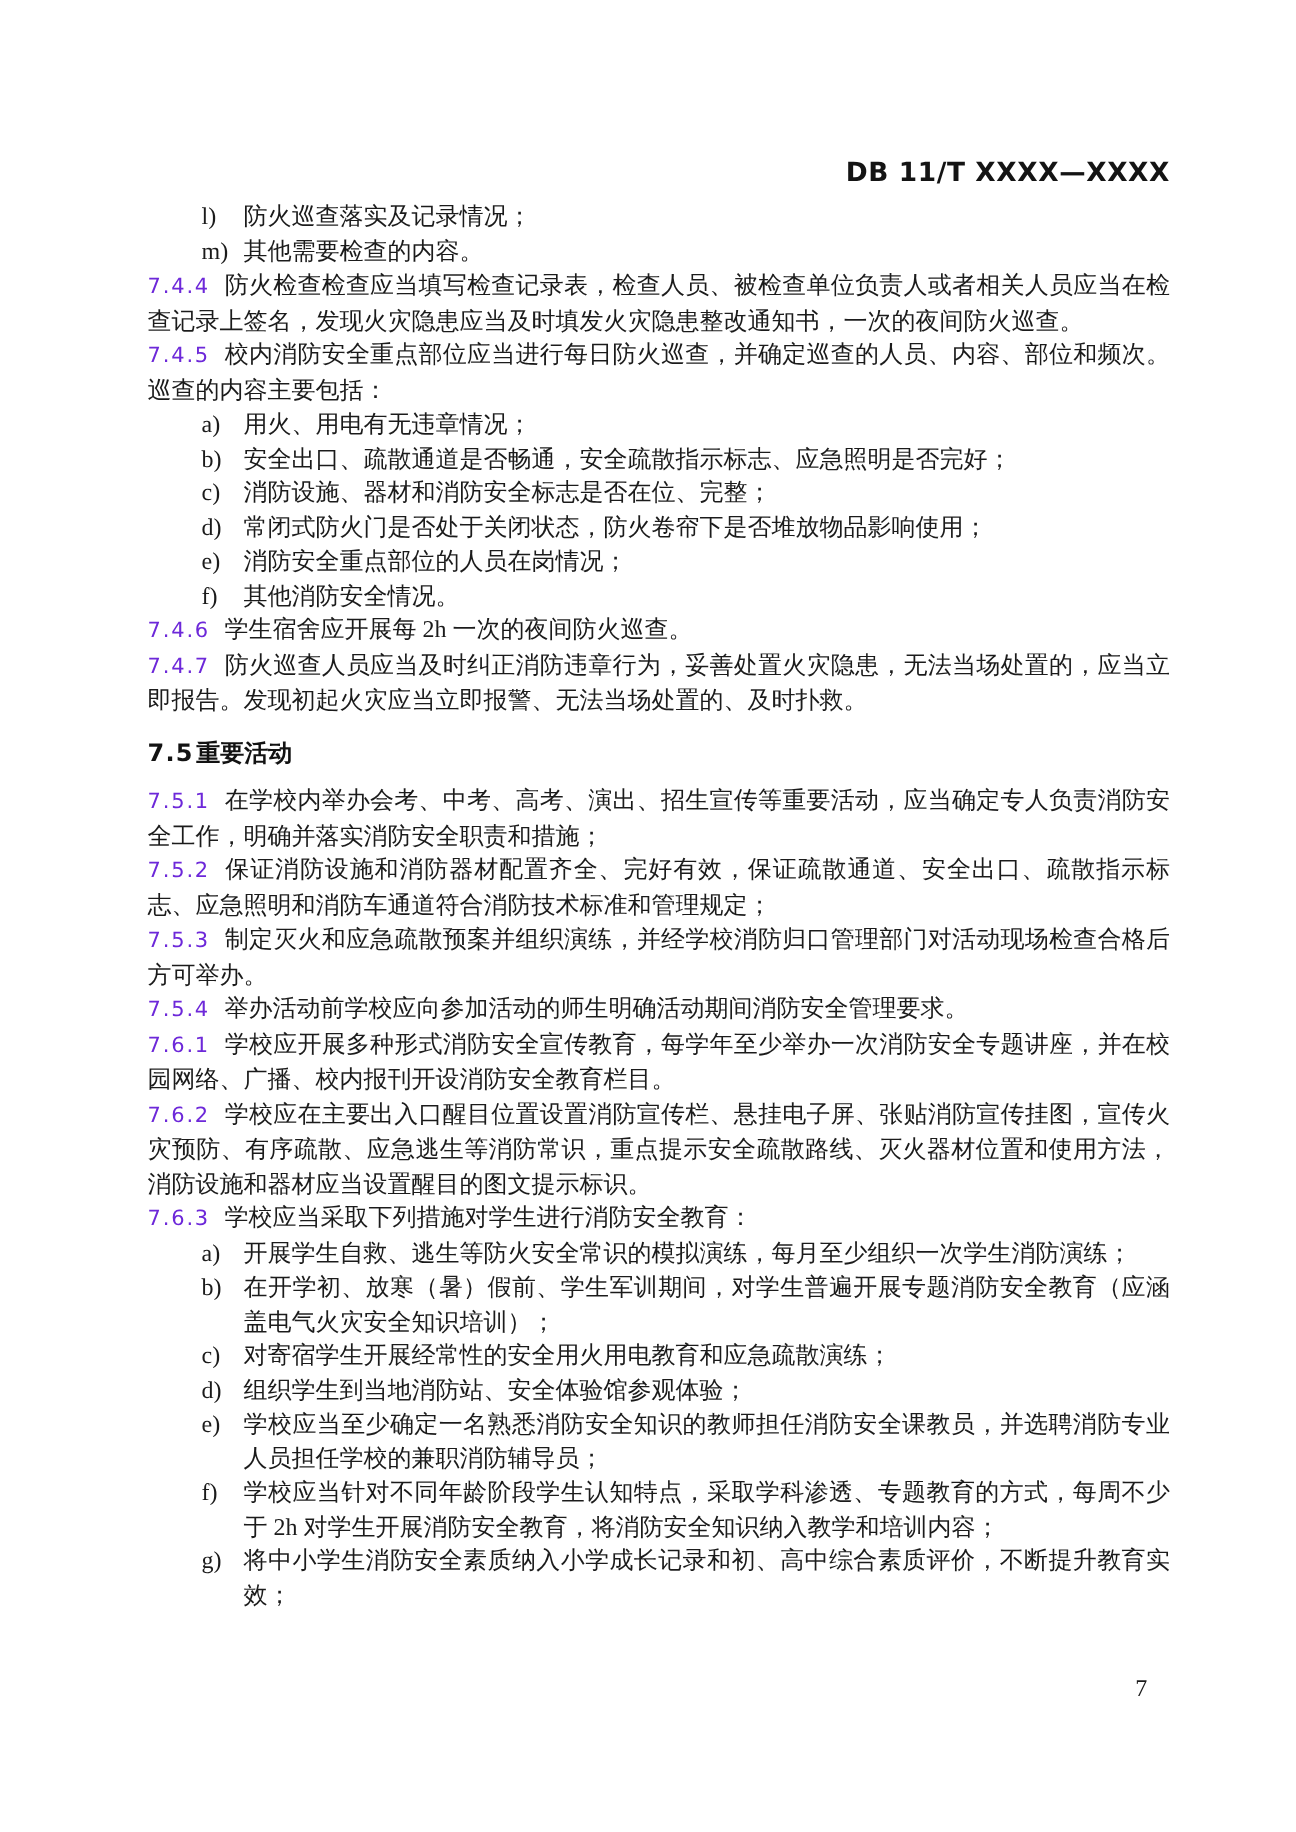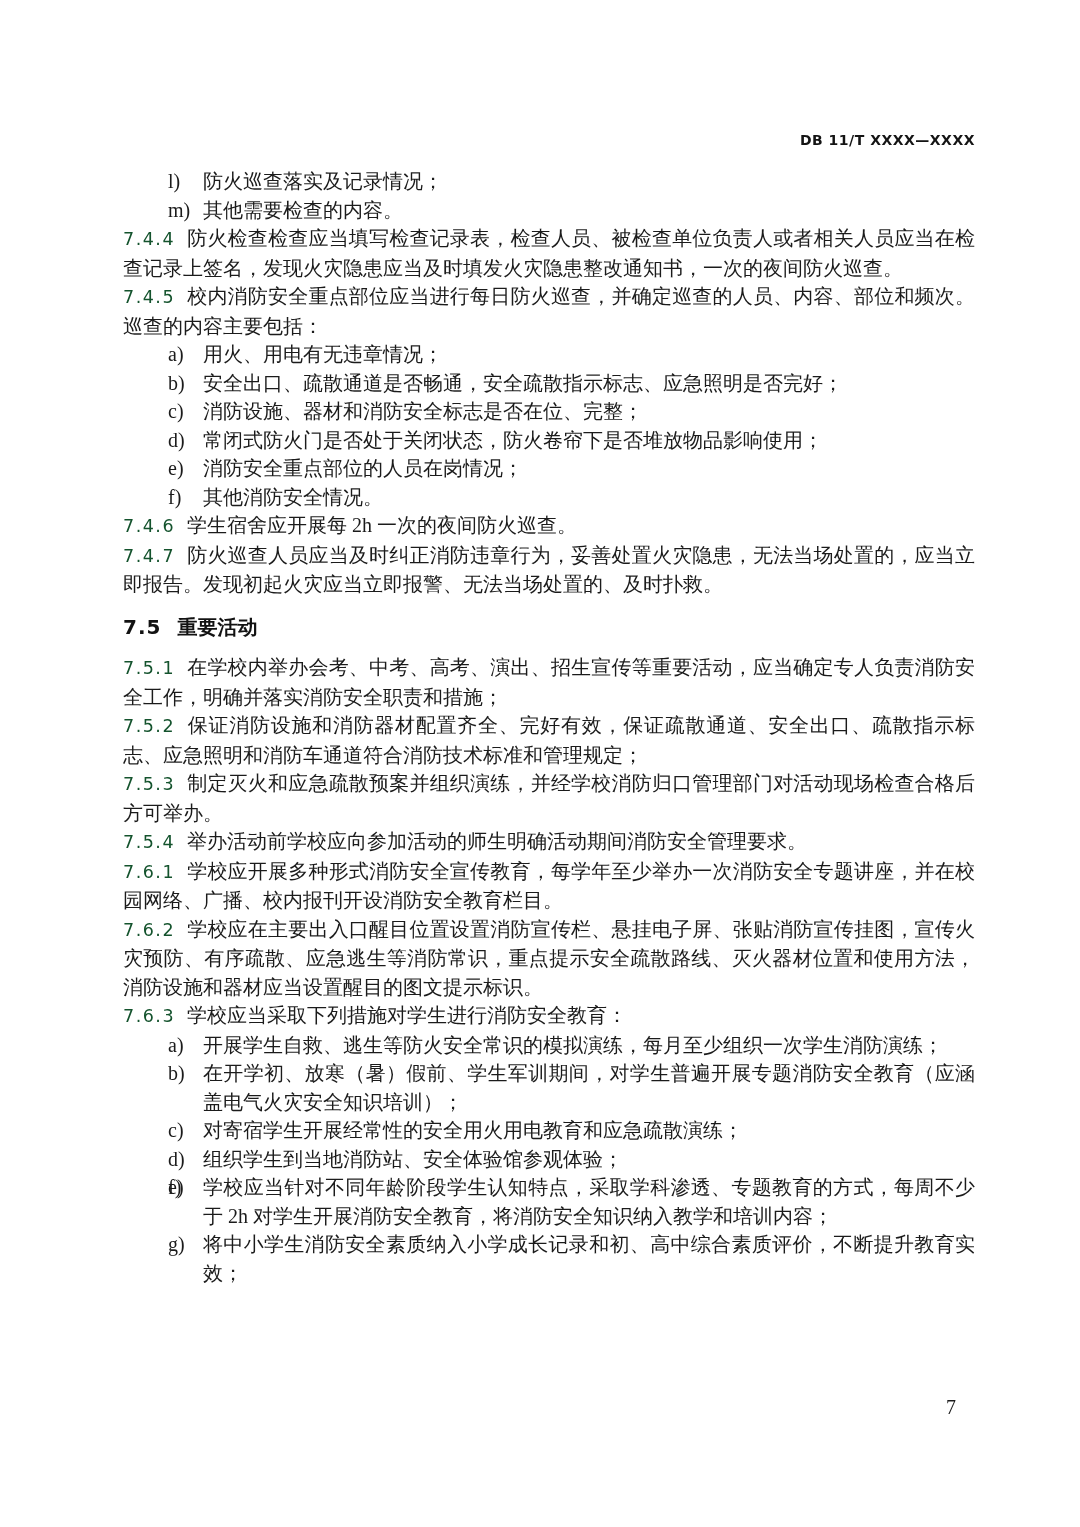--- a/index.html
+++ b/index.html
@@ -12,21 +12,21 @@
     font-family: "Liberation Serif", "DejaVu Serif", serif;
     color: #1b1b1b;
   }
 
   .std-header {
     position: absolute;
     top: 132px;
     right: 105px;
     font-family: "DejaVu Sans", "Liberation Sans", sans-serif;
     font-weight: bold;
-    font-size: 14px;
+    font-size: 22px;
     letter-spacing: 0.5px;
     color: #141414;
     white-space: nowrap;
   }
 
   .content {
     position: absolute;
     left: 123px;
     top: 167px;
     width: 852px;
@@ -42,21 +42,21 @@
   }
 
   
   .clause .cnum {
     font-family: "DejaVu Sans", "Liberation Sans", sans-serif;
     font-size: 17.5px;
     letter-spacing: 1.5px;
     display: inline-block;
     width: 64px;
     vertical-align: baseline;
-    color: #14532d;
+    color: #6d28d9;
   }
 
   
   .list-item {
     position: relative;
     padding-left: 80px;
   }
   .list-item .marker {
     position: absolute;
     left: 45px;
@@ -67,21 +67,21 @@
 
   .heading {
     margin: 14px 0 12px 0;
     font-family: "DejaVu Sans", "Liberation Sans", sans-serif;
     font-weight: bold;
     font-size: 20px;
     line-height: 28.5px;
     color: #121212;
   }
   .heading .hnum {
-    margin-right: 16px;
+    margin-right: 2px;
     letter-spacing: 1px;
   }
 
   .page-number {
     position: absolute;
     left: 946px;
     top: 1396px;
     font-family: "Liberation Serif", "DejaVu Serif", serif;
     font-size: 20px;
     color: #1b1b1b;
@@ -110,18 +110,18 @@
     <p class="para clause"><span class="cnum">7.5.2</span><span class="ctext">保证消防设施和消防器材配置齐全、完好有效，保证疏散通道、安全出口、疏散指示标志、应急照明和消防车通道符合消防技术标准和管理规定；</span></p>
     <p class="para clause"><span class="cnum">7.5.3</span><span class="ctext">制定灭火和应急疏散预案并组织演练，并经学校消防归口管理部门对活动现场检查合格后方可举办。</span></p>
     <p class="para clause"><span class="cnum">7.5.4</span><span class="ctext">举办活动前学校应向参加活动的师生明确活动期间消防安全管理要求。</span></p>
     <p class="para clause"><span class="cnum">7.6.1</span><span class="ctext">学校应开展多种形式消防安全宣传教育，每学年至少举办一次消防安全专题讲座，并在校园网络、广播、校内报刊开设消防安全教育栏目。</span></p>
     <p class="para clause"><span class="cnum">7.6.2</span><span class="ctext">学校应在主要出入口醒目位置设置消防宣传栏、悬挂电子屏、张贴消防宣传挂图，宣传火灾预防、有序疏散、应急逃生等消防常识，重点提示安全疏散路线、灭火器材位置和使用方法，消防设施和器材应当设置醒目的图文提示标识。</span></p>
     <p class="para clause"><span class="cnum">7.6.3</span><span class="ctext">学校应当采取下列措施对学生进行消防安全教育：</span></p>
     <p class="para list-item"><span class="marker">a)</span><span class="litext">开展学生自救、逃生等防火安全常识的模拟演练，每月至少组织一次学生消防演练；</span></p>
     <p class="para list-item"><span class="marker">b)</span><span class="litext">在开学初、放寒（暑）假前、学生军训期间，对学生普遍开展专题消防安全教育（应涵盖电气火灾安全知识培训）；</span></p>
     <p class="para list-item"><span class="marker">c)</span><span class="litext">对寄宿学生开展经常性的安全用火用电教育和应急疏散演练；</span></p>
     <p class="para list-item"><span class="marker">d)</span><span class="litext">组织学生到当地消防站、安全体验馆参观体验；</span></p>
-    <p class="para list-item"><span class="marker">e)</span></p>
+    <p class="para list-item"><span class="marker">e)</span><span class="litext">学校应当至少确定一名熟悉消防安全知识的教师担任消防安全课教员，并选聘消防专业人员担任学校的兼职消防辅导员；</span></p>
     <p class="para list-item"><span class="marker">f)</span><span class="litext">学校应当针对不同年龄阶段学生认知特点，采取学科渗透、专题教育的方式，每周不少于 2h 对学生开展消防安全教育，将消防安全知识纳入教学和培训内容；</span></p>
     <p class="para list-item"><span class="marker">g)</span><span class="litext">将中小学生消防安全素质纳入小学成长记录和初、高中综合素质评价，不断提升教育实效；</span></p>
   </div>
 
 <div class="page-number">7</div>
 
 </body></html>

